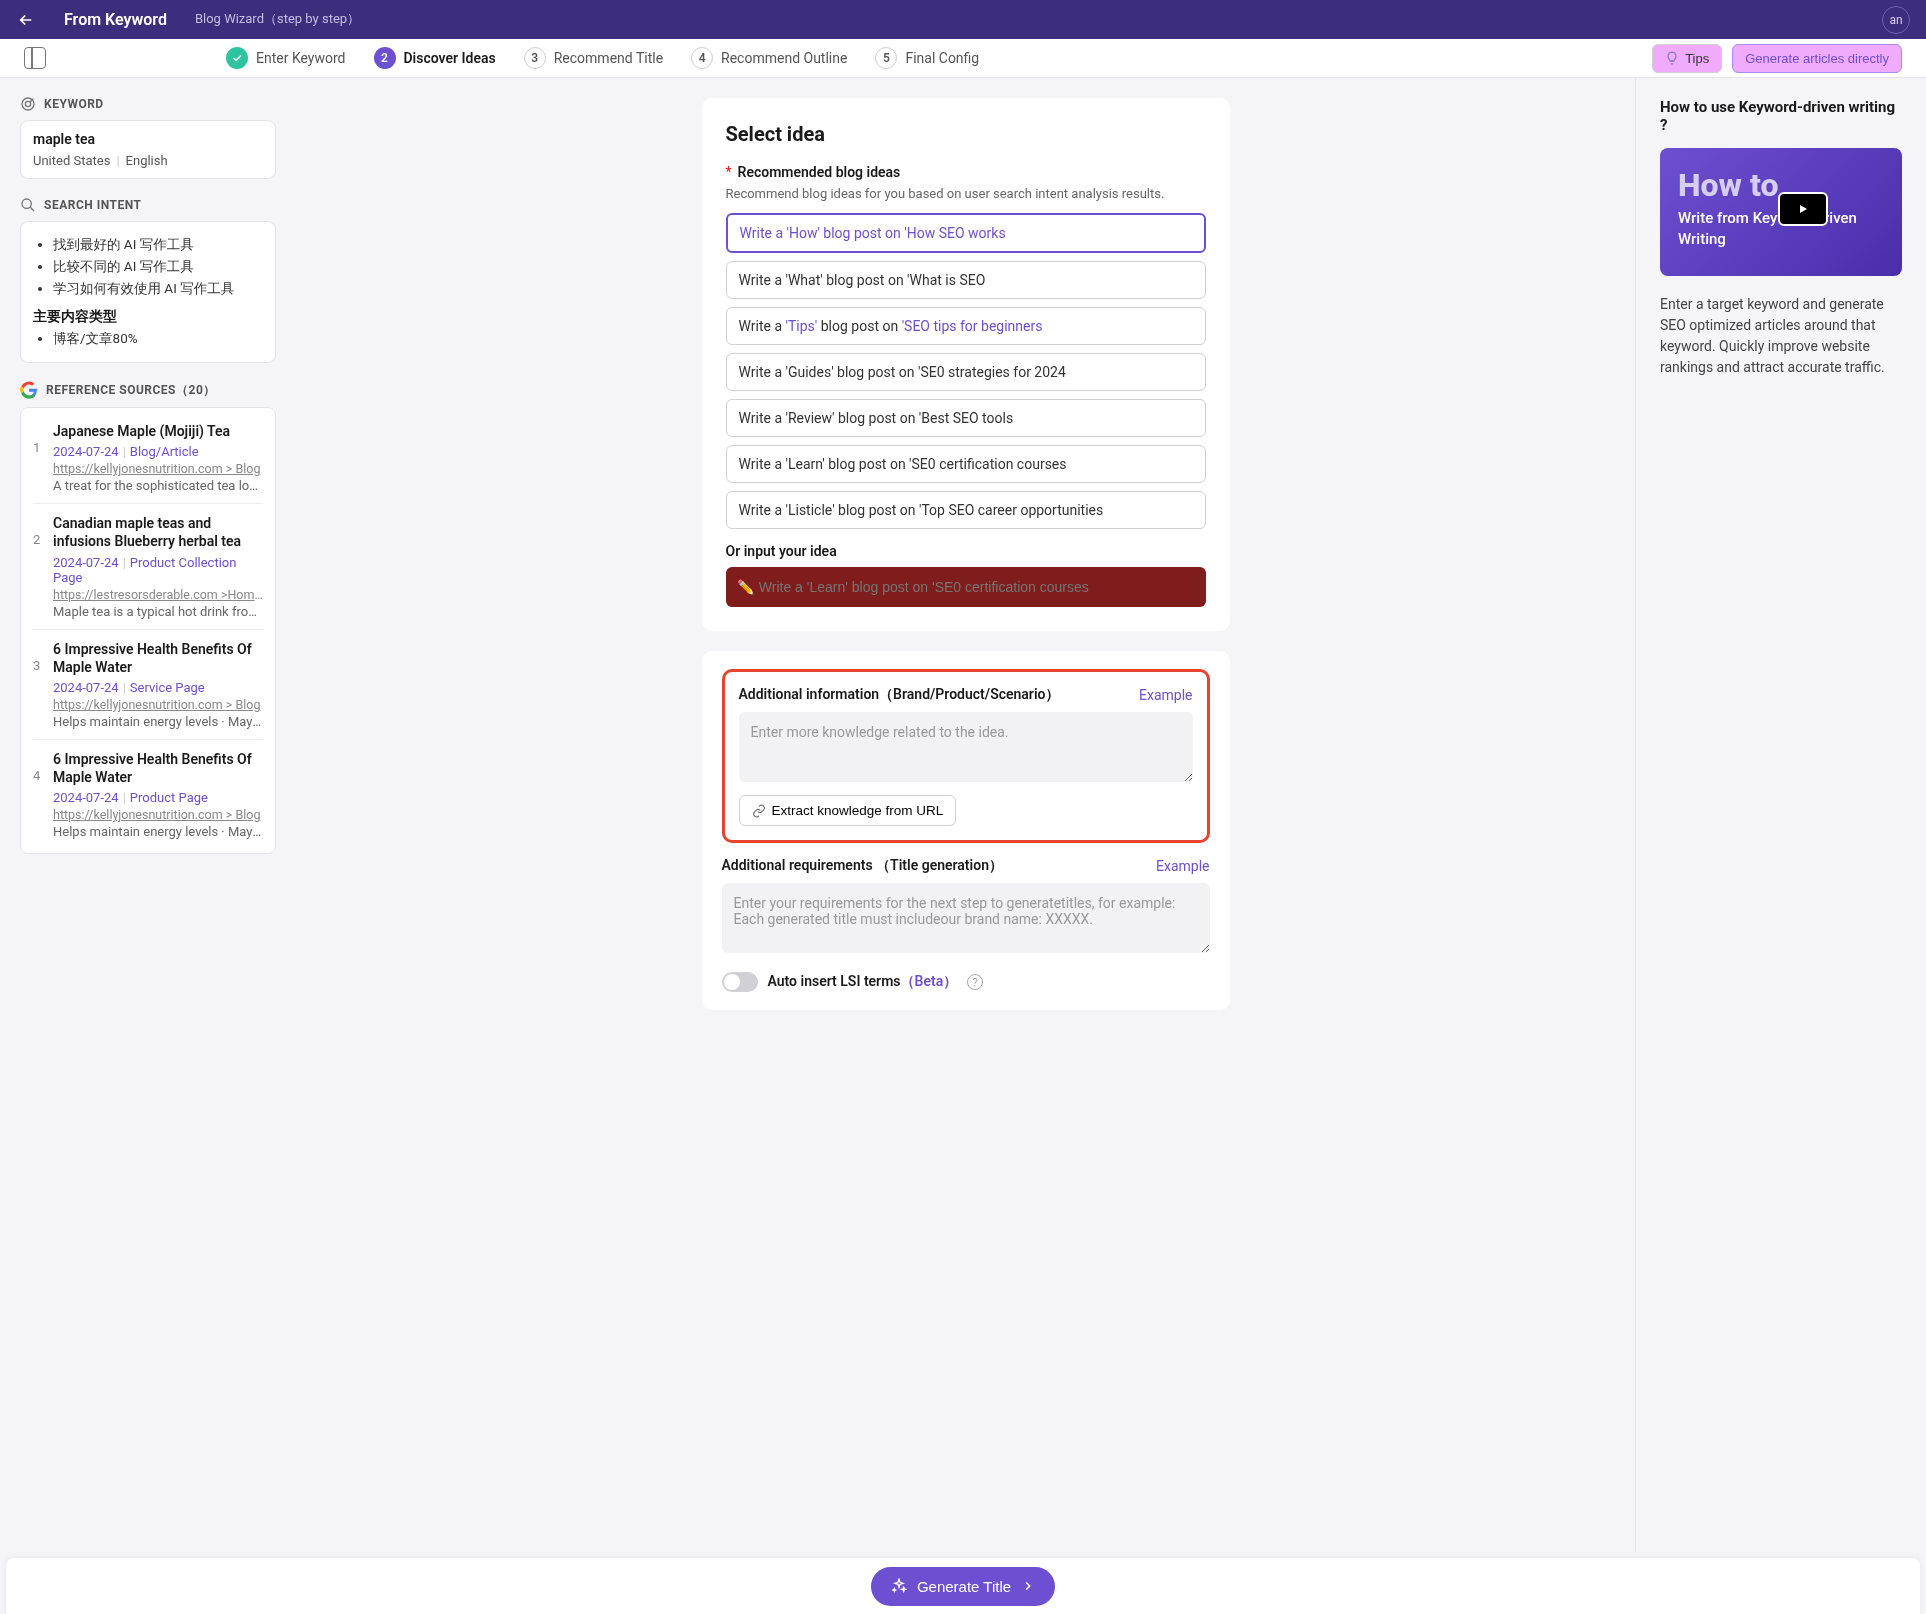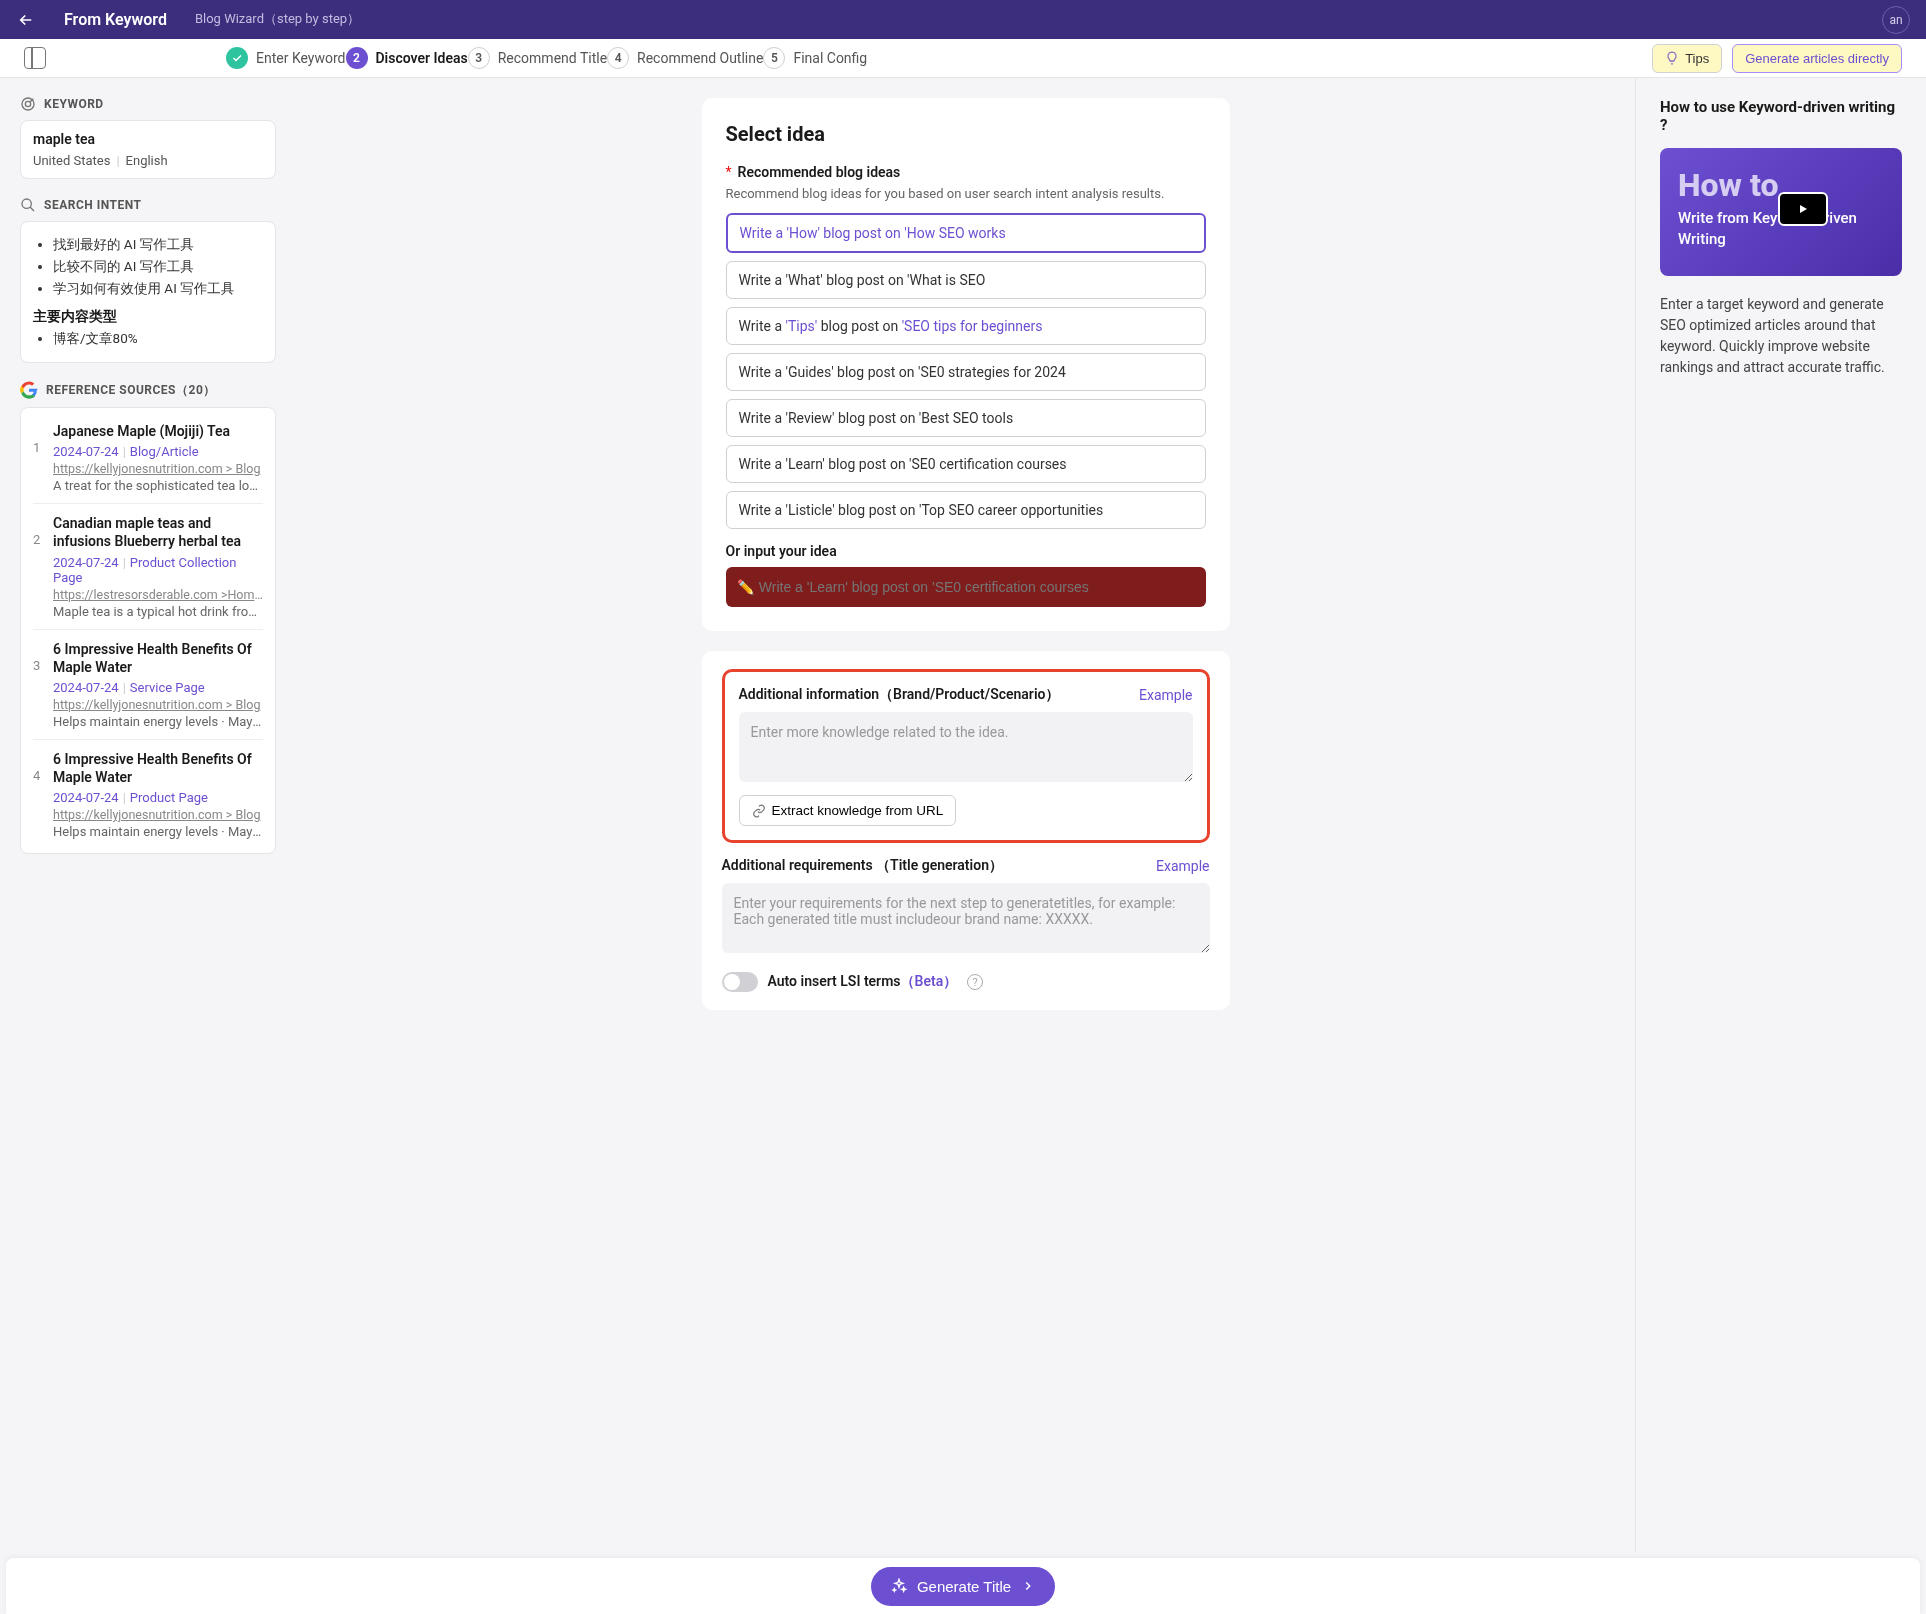--- a/index.html
+++ b/index.html
@@ -11,30 +11,30 @@
 .back-arrow { width: 20px; height: 20px; display: flex; align-items: center; justify-content: center; cursor: pointer; }
 .topbar-title { font-size: 16px; font-weight: 600; }
 .topbar-sub { font-size: 13px; color: #c3bbe0; }
 .avatar { width: 28px; height: 28px; border-radius: 50%; border: 1px solid #6d5fb0; display: flex; align-items: center; justify-content: center; font-size: 12px; color: #d6d0ec; }
 
 
 .stepsbar { background: #fff; height: 39px; display: flex; align-items: center; padding: 0 24px; border-bottom: 1px solid #e5e5e8; justify-content: space-between; }
 .stepsbar-left { display: flex; align-items: center; }
 .panel-toggle { width: 22px; height: 22px; border: 1.5px solid #777; border-radius: 4px; cursor: pointer; position: relative; margin-right: 180px; }
 .panel-toggle::before { content: ""; position: absolute; left: 6px; top: 0; bottom: 0; width: 1.5px; background: #777; }
-.steps { display: flex; }
+.steps { display: flex; gap: 28px; }
 .step { display: flex; align-items: center; gap: 8px; }
 .step-circle { width: 22px; height: 22px; border-radius: 50%; display: flex; align-items: center; justify-content: center; font-size: 12px; font-weight: 600; }
 .step-circle.done { background: #2ec4a0; color: #fff; }
 .step-circle.current { background: #6d4fd2; color: #fff; }
 .step-circle.future { background: #fff; border: 1px solid #d0d0d5; color: #555; }
 .step-label { font-size: 14px; color: #555; }
 .step-label.current { color: #1a1a1a; font-weight: 600; }
 .stepsbar-right { display: flex; gap: 10px; }
-.btn-outline { border: 1px solid #d0d0d5; background: #fef9c3; border-radius: 6px; padding: 6px 12px; display: flex; align-items: center; gap: 6px; cursor: pointer; font-size: 13px; color: #333; }
+.btn-outline { border: 1px solid #d0d0d5; background: #f0abfc; border-radius: 6px; padding: 6px 12px; display: flex; align-items: center; gap: 6px; cursor: pointer; font-size: 13px; color: #333; }
 .btn-outline.purple { border-color: #a78bfa; color: #6d4fd2; }
 
 
 .layout { display: flex; min-height: calc(100vh - 78px - 62px); }
 .sidebar { width: 296px; padding: 18px 20px; }
 .main { flex: 1; padding: 20px 0; display: flex; justify-content: center; border-right: 1px solid #e5e5e8; }
 .main-inner { width: 528px; }
 .rightcol { width: 290px; padding: 20px 24px; }
 
 

